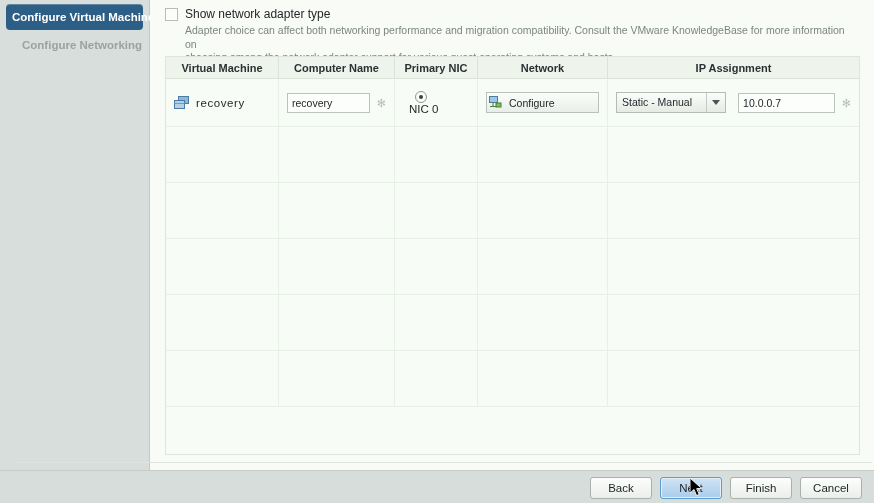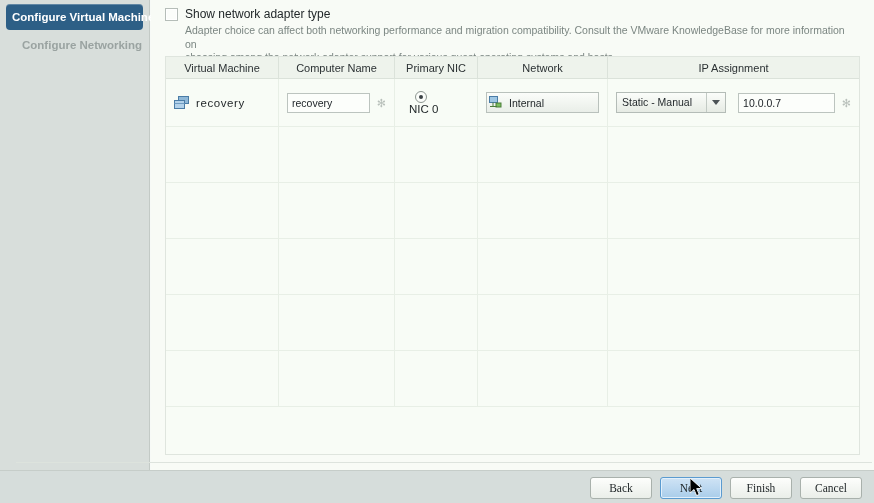--- a/index.html
+++ b/index.html
@@ -100,21 +100,21 @@
   }
 
   #thead {
     display: flex;
     height: 22px;
     background: #eef3ec;
     border-bottom: 1px solid #dbe2da;
   }
   #thead .th {
     font-size: 11px;
-    font-weight: normal;
+    font-weight: bold;
     color: #2b3133;
     display: flex;
     align-items: center;
     justify-content: center;
     border-right: 1px solid #dbe2da;
     height: 100%;
   }
   #thead .th:last-child { border-right: none; }
 
   .col-vm   { width: 113px; }
@@ -273,21 +273,21 @@
     width: 62px;
     height: 22px;
     font-size: 11.5px;
     color: #1d2325;
     background: linear-gradient(#fdfefc, #eaeeE9);
     border: 1px solid #a9b1ac;
     border-radius: 3px;
     display: flex;
     align-items: center;
     justify-content: center;
-    font-family: Liberation Serif, serif;
+    font-family: Liberation Sans, sans-serif;
   }
   .btn.focused {
     background: linear-gradient(#cfe3f5, #a9cdea);
     border: 1px solid #5b9bd0;
     box-shadow: inset 0 0 0 1px #e2f0fb;
   }
 
   
   #cursor {
     position: absolute;
@@ -356,21 +356,21 @@
         </div>
 
         <div class="td col-net">
           <div class="net-box">
             <svg class="net-icon" viewBox="0 0 14 13">
               <rect x="0.5" y="0.5" width="8" height="6" fill="#9fc7e4" stroke="#4a7ca6"></rect>
               <rect x="7" y="7" width="5" height="4" fill="#7cbf5e" stroke="#4a7c3a"></rect>
               <line x1="4" y1="6.5" x2="4" y2="10.5" stroke="#4a7c3a"></line>
               <line x1="1" y1="10.5" x2="8" y2="10.5" stroke="#4a7c3a"></line>
             </svg>
-            <span class="net-label">Internal</span>
+            <span class="net-label">Configure</span>
           </div>
         </div>
 
         <div class="td col-ip">
           <div class="combo">
             <span class="val">Static - Manual</span>
             <span class="arrow">
               <span class="caret"></span>
             </span>
           </div>

